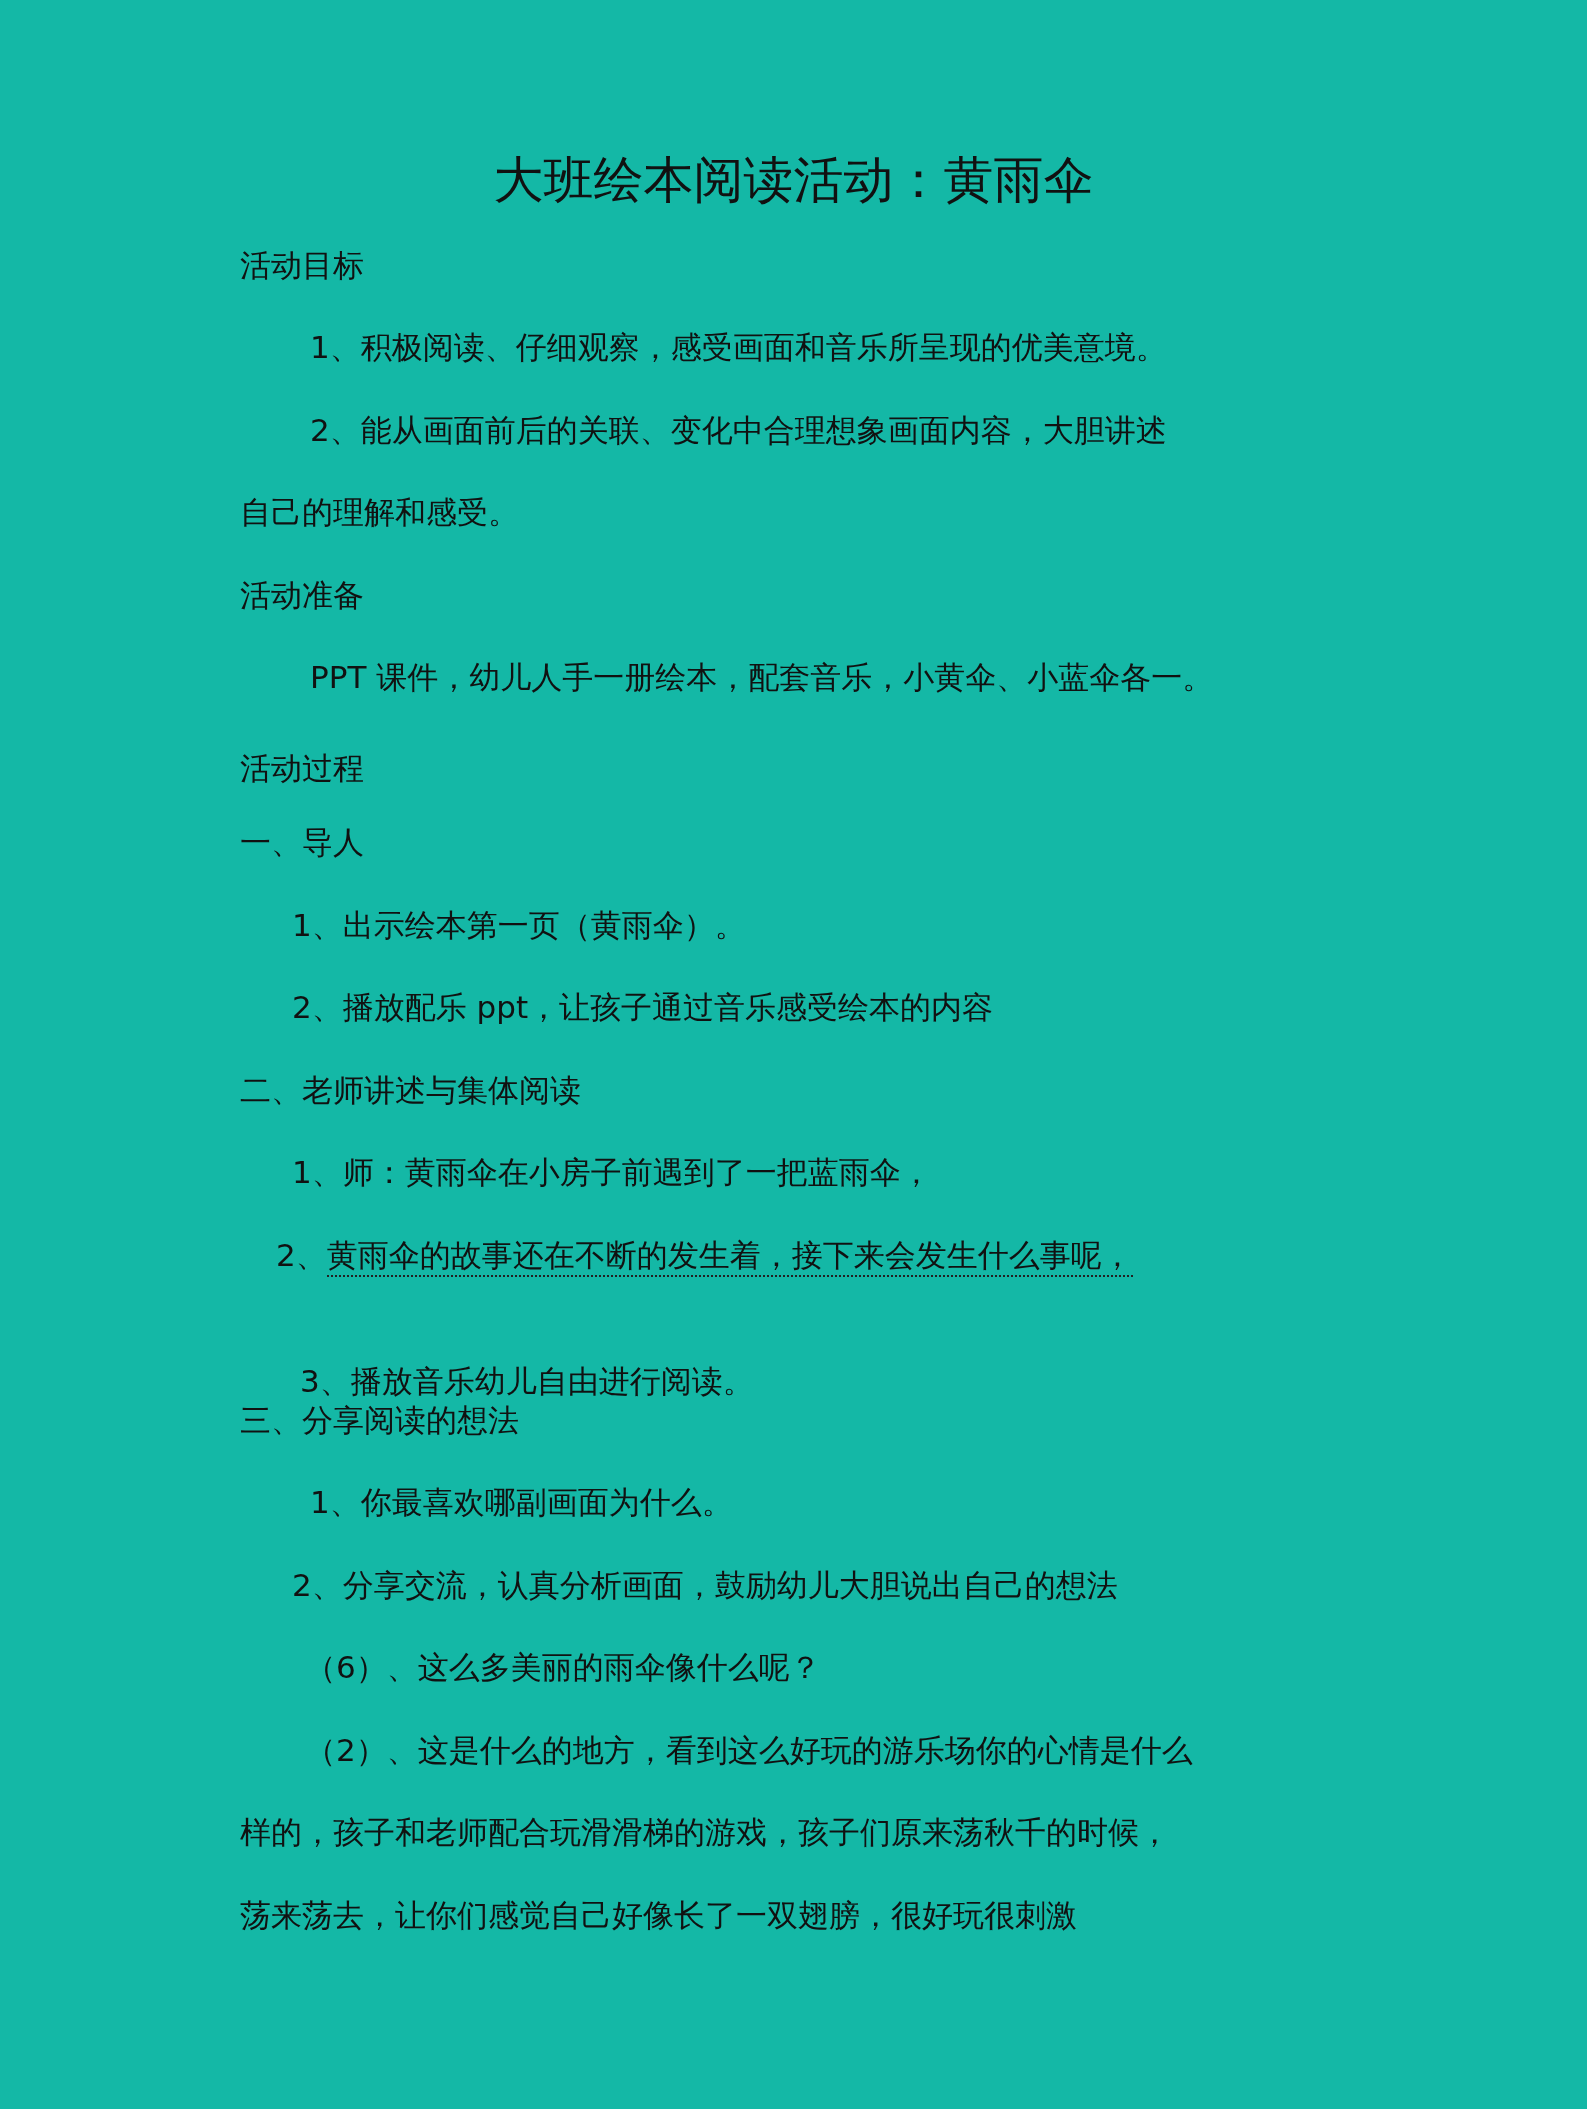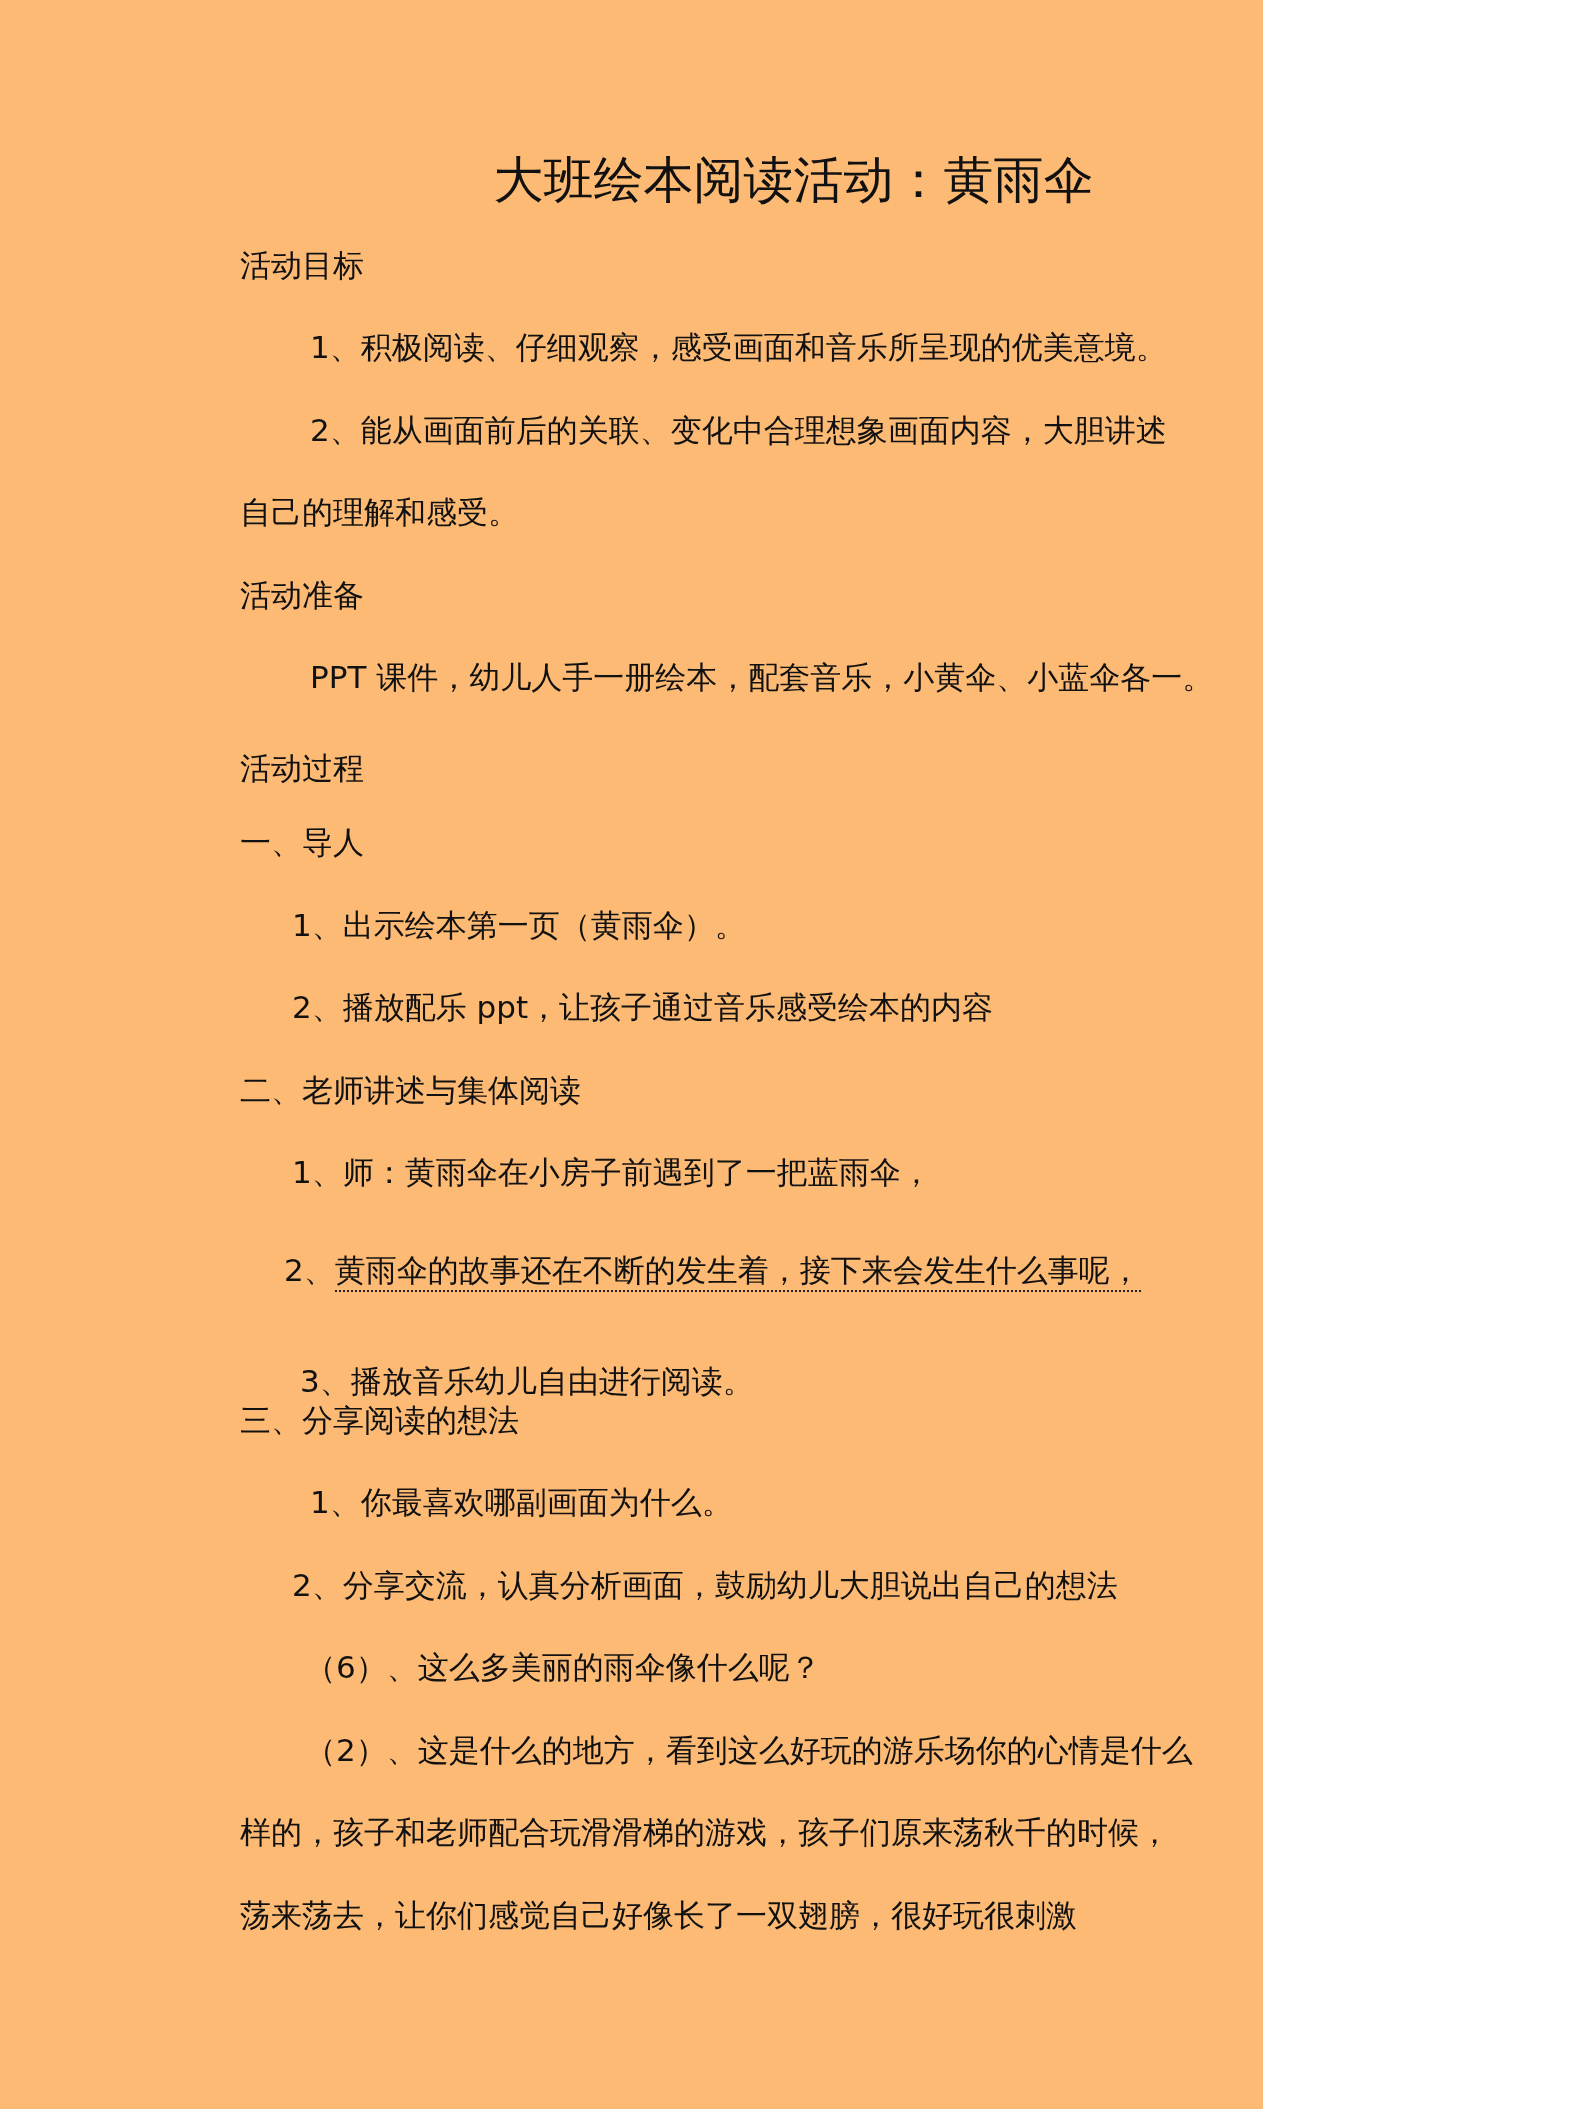--- a/index.html
+++ b/index.html
@@ -1,18 +1,18 @@
 <!DOCTYPE html>
 <html><head>
 <meta charset="utf-8">
 <style>
   html, body { margin: 0; padding: 0; background: #ffffff; }
   body { width: 1587px; height: 2109px; position: relative; overflow: hidden;
          font-family: "DejaVu Sans", "Liberation Sans", sans-serif; color: #111; }
-  .page { position: absolute; left: 0; top: 0; width: 1263px; height: 2109px; background: #fdba74; }
+  .page { position: absolute; left: 0; top: 0; width: 1587px; height: 2109px; background: #14b8a6; }
   .title { position: absolute; left: 0; width: 1587px; top: 148px; text-align: center;
            font-family: "DejaVu Serif", "Liberation Serif", serif; font-size: 50px; line-height: 64px; color: #111; }
   .line { position: absolute; font-size: 31px; line-height: 44px; white-space: nowrap; color: #111; }
   .dotted { border-bottom: 2px dotted #222; padding-bottom: 2px; }
 </style>
 </head>
 <body>
 
 <div class="page">
   <div class="title">大班绘本阅读活动：黄雨伞</div>
@@ -25,21 +25,21 @@
   <div class="line" style="left:240px;top:573px;">活动准备</div>
   <div class="line" style="left:310px;top:655px;">PPT 课件，幼儿人手一册绘本，配套音乐，小黄伞、小蓝伞各一。</div>
 
   <div class="line" style="left:240px;top:738px;margin-top:8px;">活动过程</div>
   <div class="line" style="left:240px;top:820px;">一、导人</div>
   <div class="line" style="left:292px;top:903px;">1、出示绘本第一页（黄雨伞）。</div>
   <div class="line" style="left:292px;top:985px;">2、播放配乐 ppt，让孩子通过音乐感受绘本的内容</div>
 
   <div class="line" style="left:240px;top:1068px;">二、老师讲述与集体阅读</div>
   <div class="line" style="left:292px;top:1150px;">1、师：黄雨伞在小房子前遇到了一把蓝雨伞，</div>
-  <div class="line" style="left:284px;top:1233px;margin-top:15px;">
+  <div class="line" style="left:276px;top:1233px;">
     <span>2、</span><span class="dotted">黄雨伞的故事还在不断的发生着，接下来会发生什么事呢，</span>
   </div>
   <div class="line" style="left:300px;top:1315px;margin-top:44px;">3、播放音乐幼儿自由进行阅读。</div>
 
   <div class="line" style="left:240px;top:1398px;text-align:right;">三、分享阅读的想法</div>
   <div class="line" style="left:310px;top:1480px;">1、你最喜欢哪副画面为什么。</div>
   <div class="line" style="left:292px;top:1563px;">2、分享交流，认真分析画面，鼓励幼儿大胆说出自己的想法</div>
   <div class="line" style="left:305px;top:1645px;">（6）、这么多美丽的雨伞像什么呢？</div>
   <div class="line" style="left:305px;top:1728px;">（2）、这是什么的地方，看到这么好玩的游乐场你的心情是什么</div>
   <div class="line" style="left:240px;top:1893px;">荡来荡去，让你们感觉自己好像长了一双翅膀，很好玩很刺激</div>

